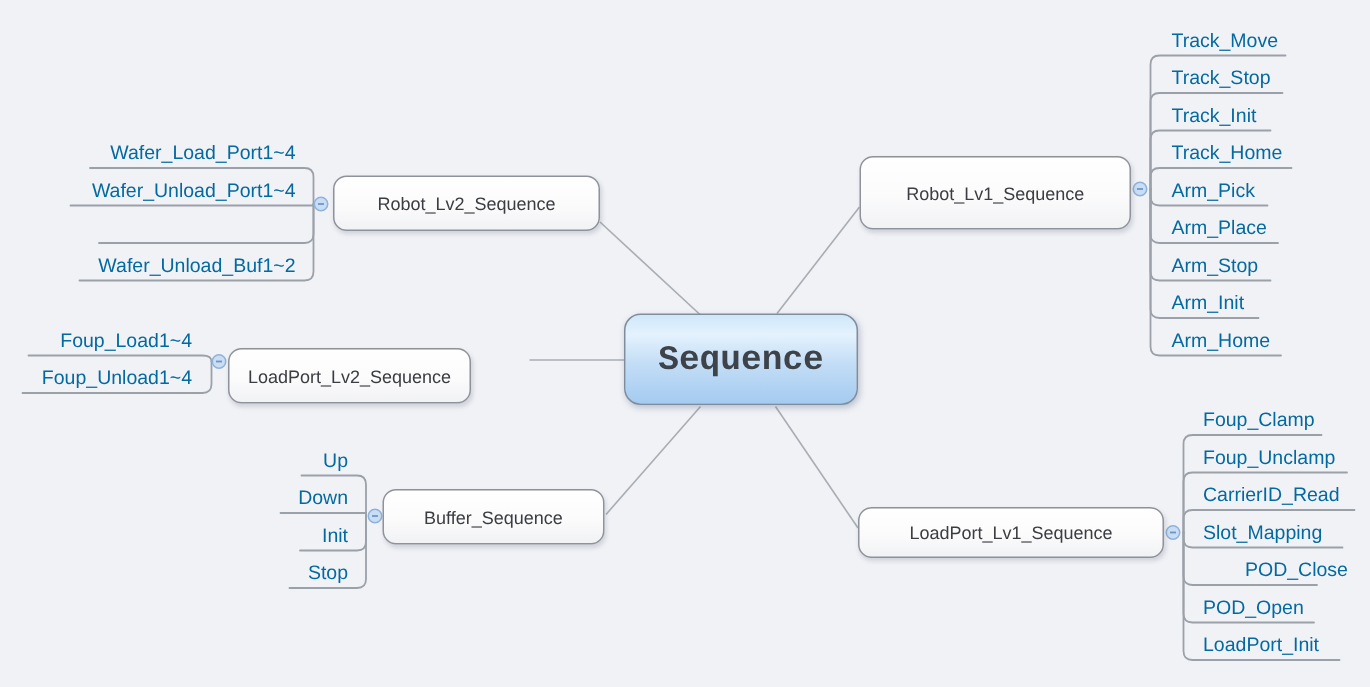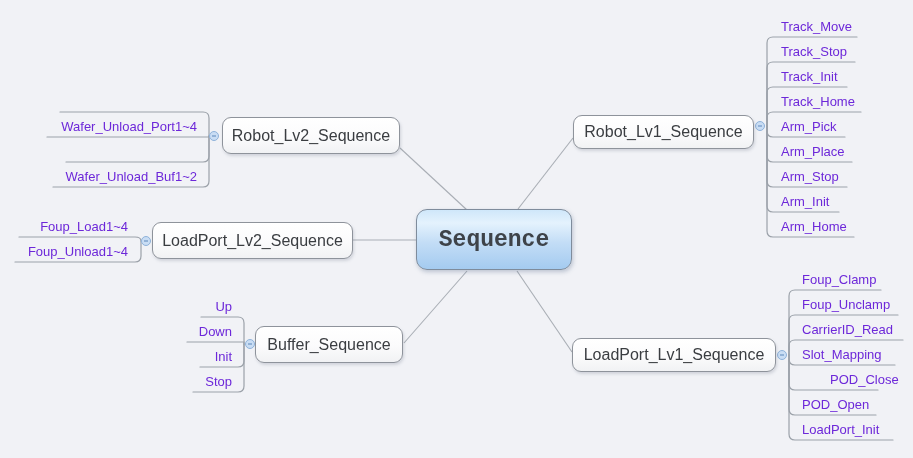--- a/index.html
+++ b/index.html
@@ -15,44 +15,44 @@
 
   
   .topic{
     position:absolute;
     box-sizing:border-box;
     border:1px solid #8e939b;
     border-radius:9px;
     background:linear-gradient(180deg,#ffffff 0%,#fbfbfc 55%,#f1f2f4 100%);
     box-shadow:1px 2px 3px rgba(110,120,140,0.25);
     display:flex;align-items:center;justify-content:center;
-    font-size:16px;color:#3a3d41;
+    font-size:12px;color:#3a3d41;
     white-space:nowrap;
   }
   .root-topic{
     position:absolute;
     left:416px;top:209px;width:156px;height:61px;
     box-sizing:border-box;
     border:1px solid #7f8c9c;
     border-radius:11px;
     background:linear-gradient(180deg,#cfe7fa 0%,#e4f2fd 22%,#c3ddf6 55%,#a4cbf0 100%);
     box-shadow:1px 2px 4px rgba(90,110,140,0.35);
     display:flex;align-items:center;justify-content:center;
     font-size:23px;font-weight:bold;color:#3e4349;font-family:Liberation Mono, monospace;
   }
   #topic-robot-lv2   {left:222px;top:117px;width:178px;height:37px;}
-  #topic-robot-lv1   {left:573px;top:115px;width:181px;height:34px;}
-  #topic-loadport-lv2{left:152px;top:222px;width:201px;height:37px;}
+  #topic-robot-lv1   {left:573px;top:104px;width:181px;height:49px;}
+  #topic-loadport-lv2{left:152px;top:232px;width:162px;height:37px;}
   #topic-buffer      {left:255px;top:326px;width:148px;height:37px;}
   #topic-loadport-lv1{left:572px;top:338px;width:204px;height:34px;}
 
   
   .child{
     position:absolute;
-    font-size:13px;line-height:16px;color:#6d28d9;
+    font-size:13px;line-height:16px;color:#0369a1;
     white-space:nowrap;
   }
   .child.r{text-align:right;}
 </style>
 </head>
 <body>
 
 <div class="canvas">
 
   <svg class="lines" width="913" height="458" viewBox="0 0 913 458">
@@ -124,20 +124,21 @@
   </svg>
 
   <div class="root-topic">Sequence</div>
 
   <div class="topic" id="topic-robot-lv2">Robot_Lv2_Sequence</div>
   <div class="topic" id="topic-robot-lv1">Robot_Lv1_Sequence</div>
   <div class="topic" id="topic-loadport-lv2">LoadPort_Lv2_Sequence</div>
   <div class="topic" id="topic-buffer">Buffer_Sequence</div>
   <div class="topic" id="topic-loadport-lv1">LoadPort_Lv1_Sequence</div>
 
+  <div class="child r" style="right:716px;top:94px">Wafer_Load_Port1~4</div>
   <div class="child r" style="right:716px;top:119px">Wafer_Unload_Port1~4</div>
   <div class="child r" style="right:716px;top:169px">Wafer_Unload_Buf1~2</div>
 
   <div class="child" style="left:781px;top:19px">Track_Move</div>
   <div class="child" style="left:781px;top:44px">Track_Stop</div>
   <div class="child" style="left:781px;top:69px">Track_Init</div>
   <div class="child" style="left:781px;top:94px">Track_Home</div>
   <div class="child" style="left:781px;top:119px">Arm_Pick</div>
   <div class="child" style="left:781px;top:144px">Arm_Place</div>
   <div class="child" style="left:781px;top:169px">Arm_Stop</div>

